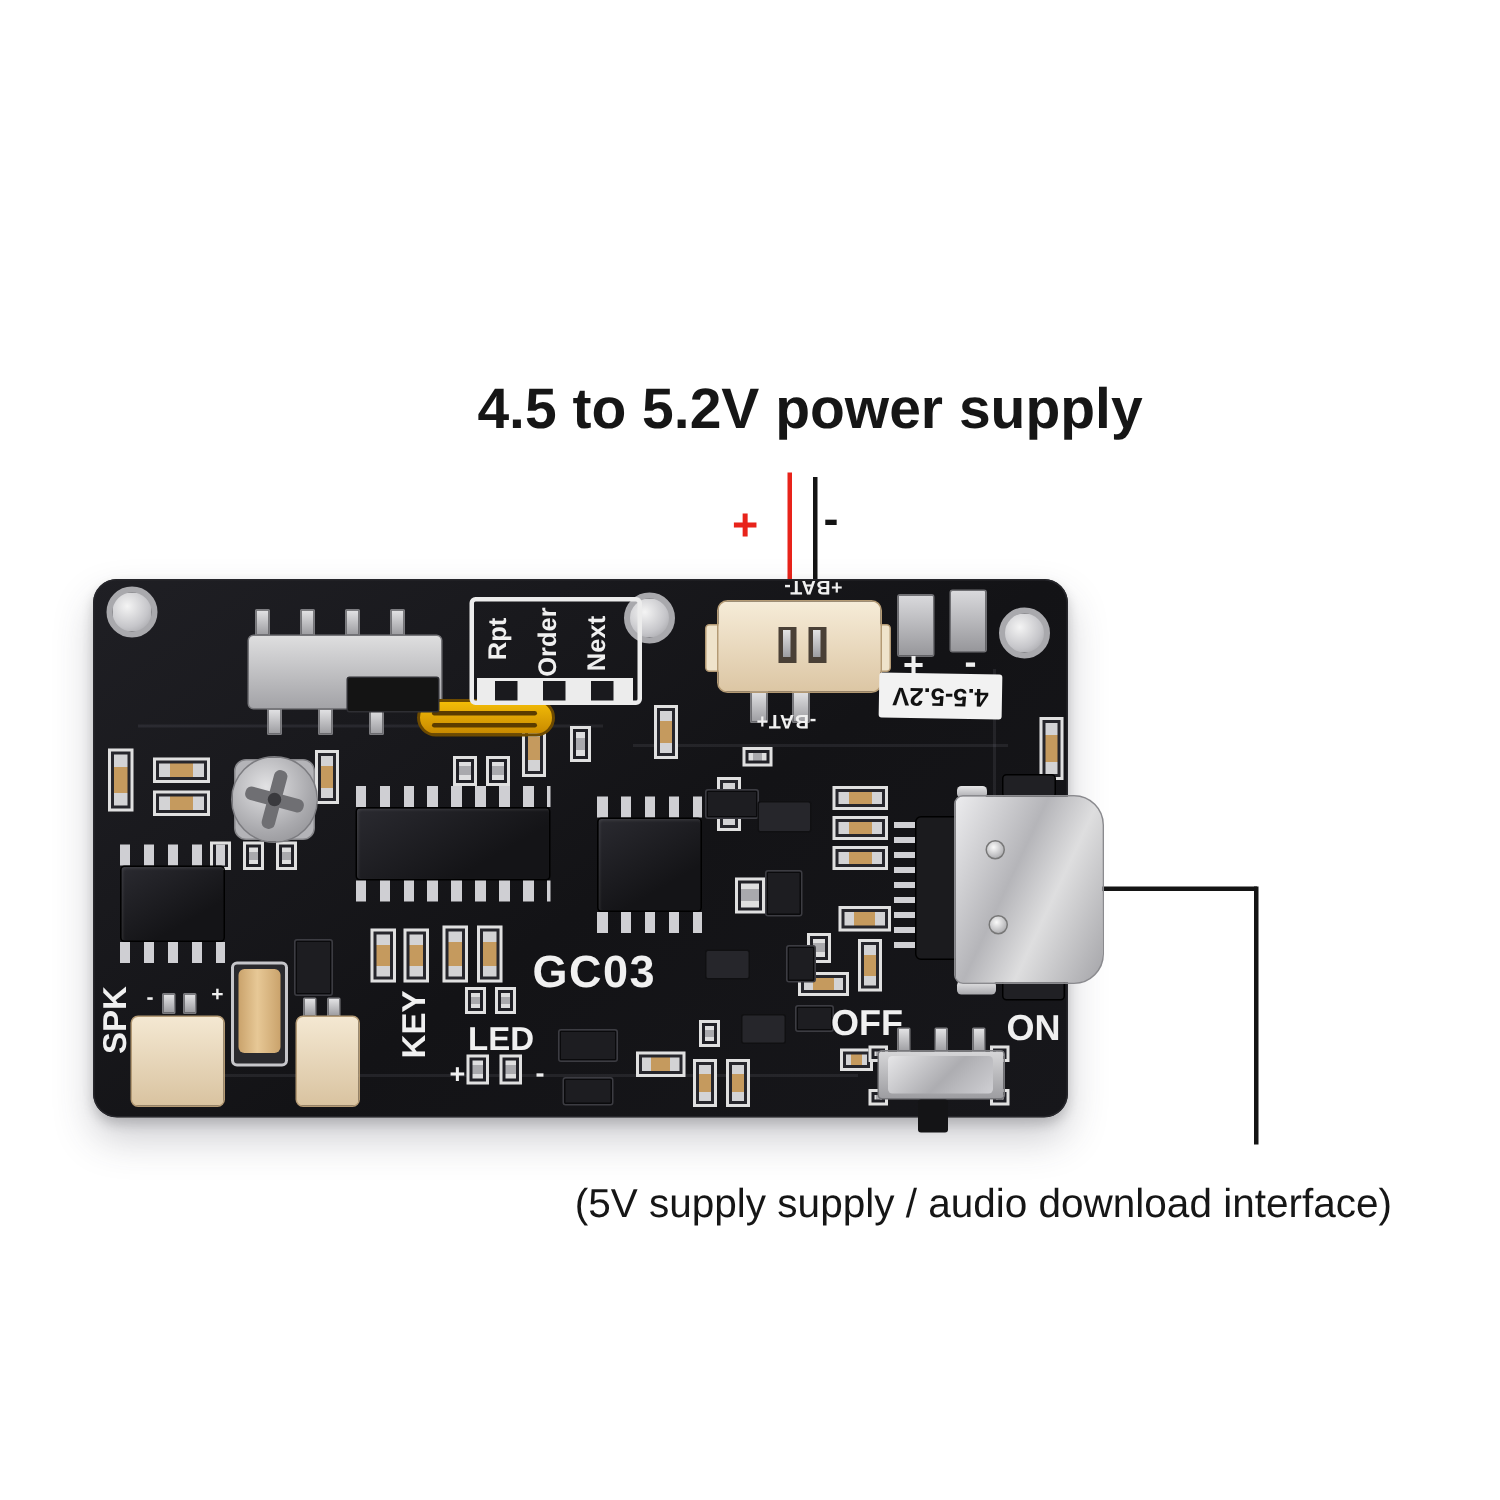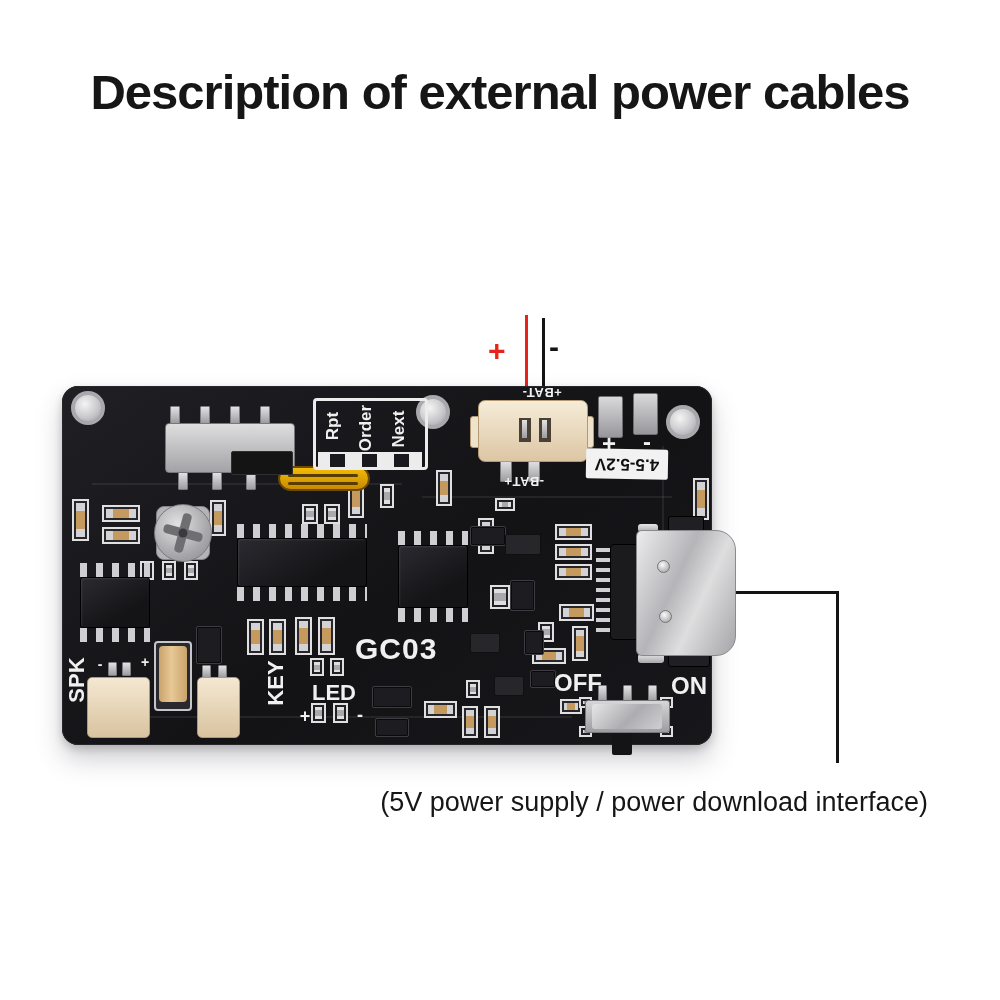--- a/index.html
+++ b/index.html
@@ -93,31 +93,31 @@
   .smd.c.v i{background:linear-gradient(180deg,#dededf 0 25%,#a9a9ad 25% 75%,#dededf 75%);}
   .smd.p{background:linear-gradient(180deg,#e2e2e4,#9d9da1);border:1px solid #7c7c80;border-radius:1px;}
   .smd.d{background:#1d1d21;border:1px solid #3c3c42;border-radius:2px;box-shadow:inset 0 0 0 1px #0a0a0c;}
   .smd.t{background:#26262b;border:1px solid #101012;border-radius:2px;}
 </style>
 </head>
 <body>
 
 <div id="stage">
 
-  <div class="abs" id="title">Description of external power cables</div>
-
+
+  <div class="abs" id="power-label">4.5 to 5.2V power supply</div>
   <div class="abs lead" id="lead-red"></div>
   <div class="abs lead" id="lead-black"></div>
   <div class="abs" id="lead-plus">+</div>
   <div class="abs" id="lead-minus">-</div>
 
   <div class="abs" id="tc-line-h"></div>
   <div class="abs" id="tc-line-v"></div>
   <div class="abs" id="tc-label">
-    <div id="tc-sub">(5V power supply / power download interface)</div>
+    <div id="tc-sub">(5V supply supply / audio download interface)</div>
   </div>
 
   <div class="abs" id="board">
 
     <div class="trace" style="left:30px;top:97px;width:310px;height:2px"></div>
     <div class="trace" style="left:360px;top:110px;width:250px;height:2px"></div>
     <div class="trace" style="left:30px;top:330px;width:480px;height:2px"></div>
     <div class="trace" style="left:600px;top:60px;width:2px;height:120px"></div>
 
     <div class="abs hole" style="left:9px;top:5px"></div>

